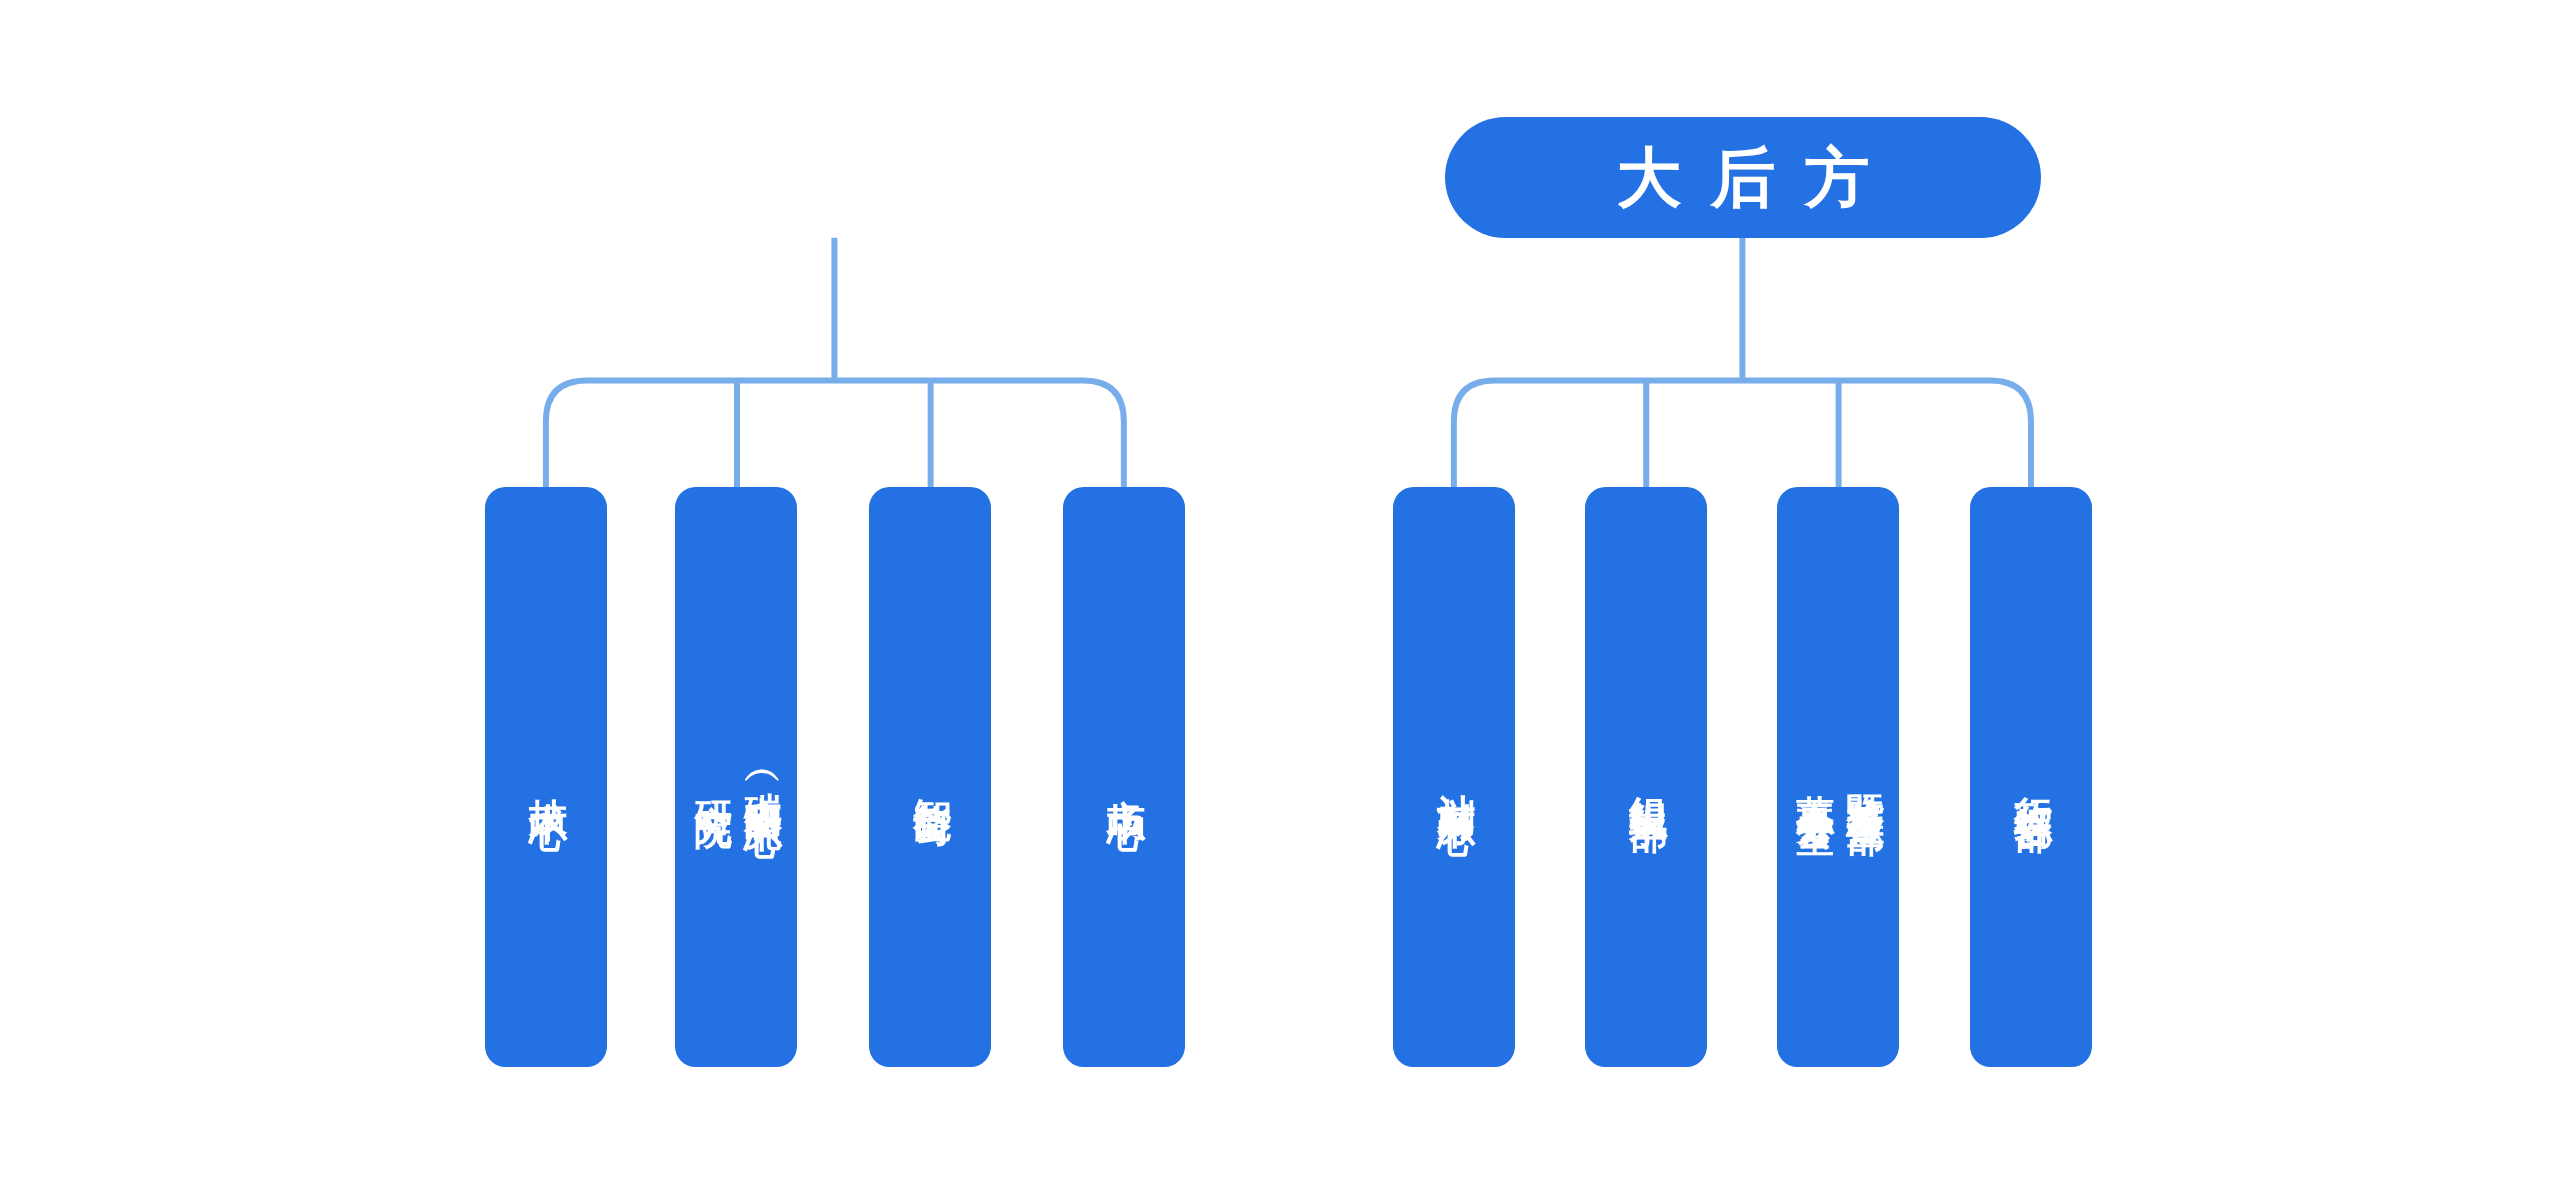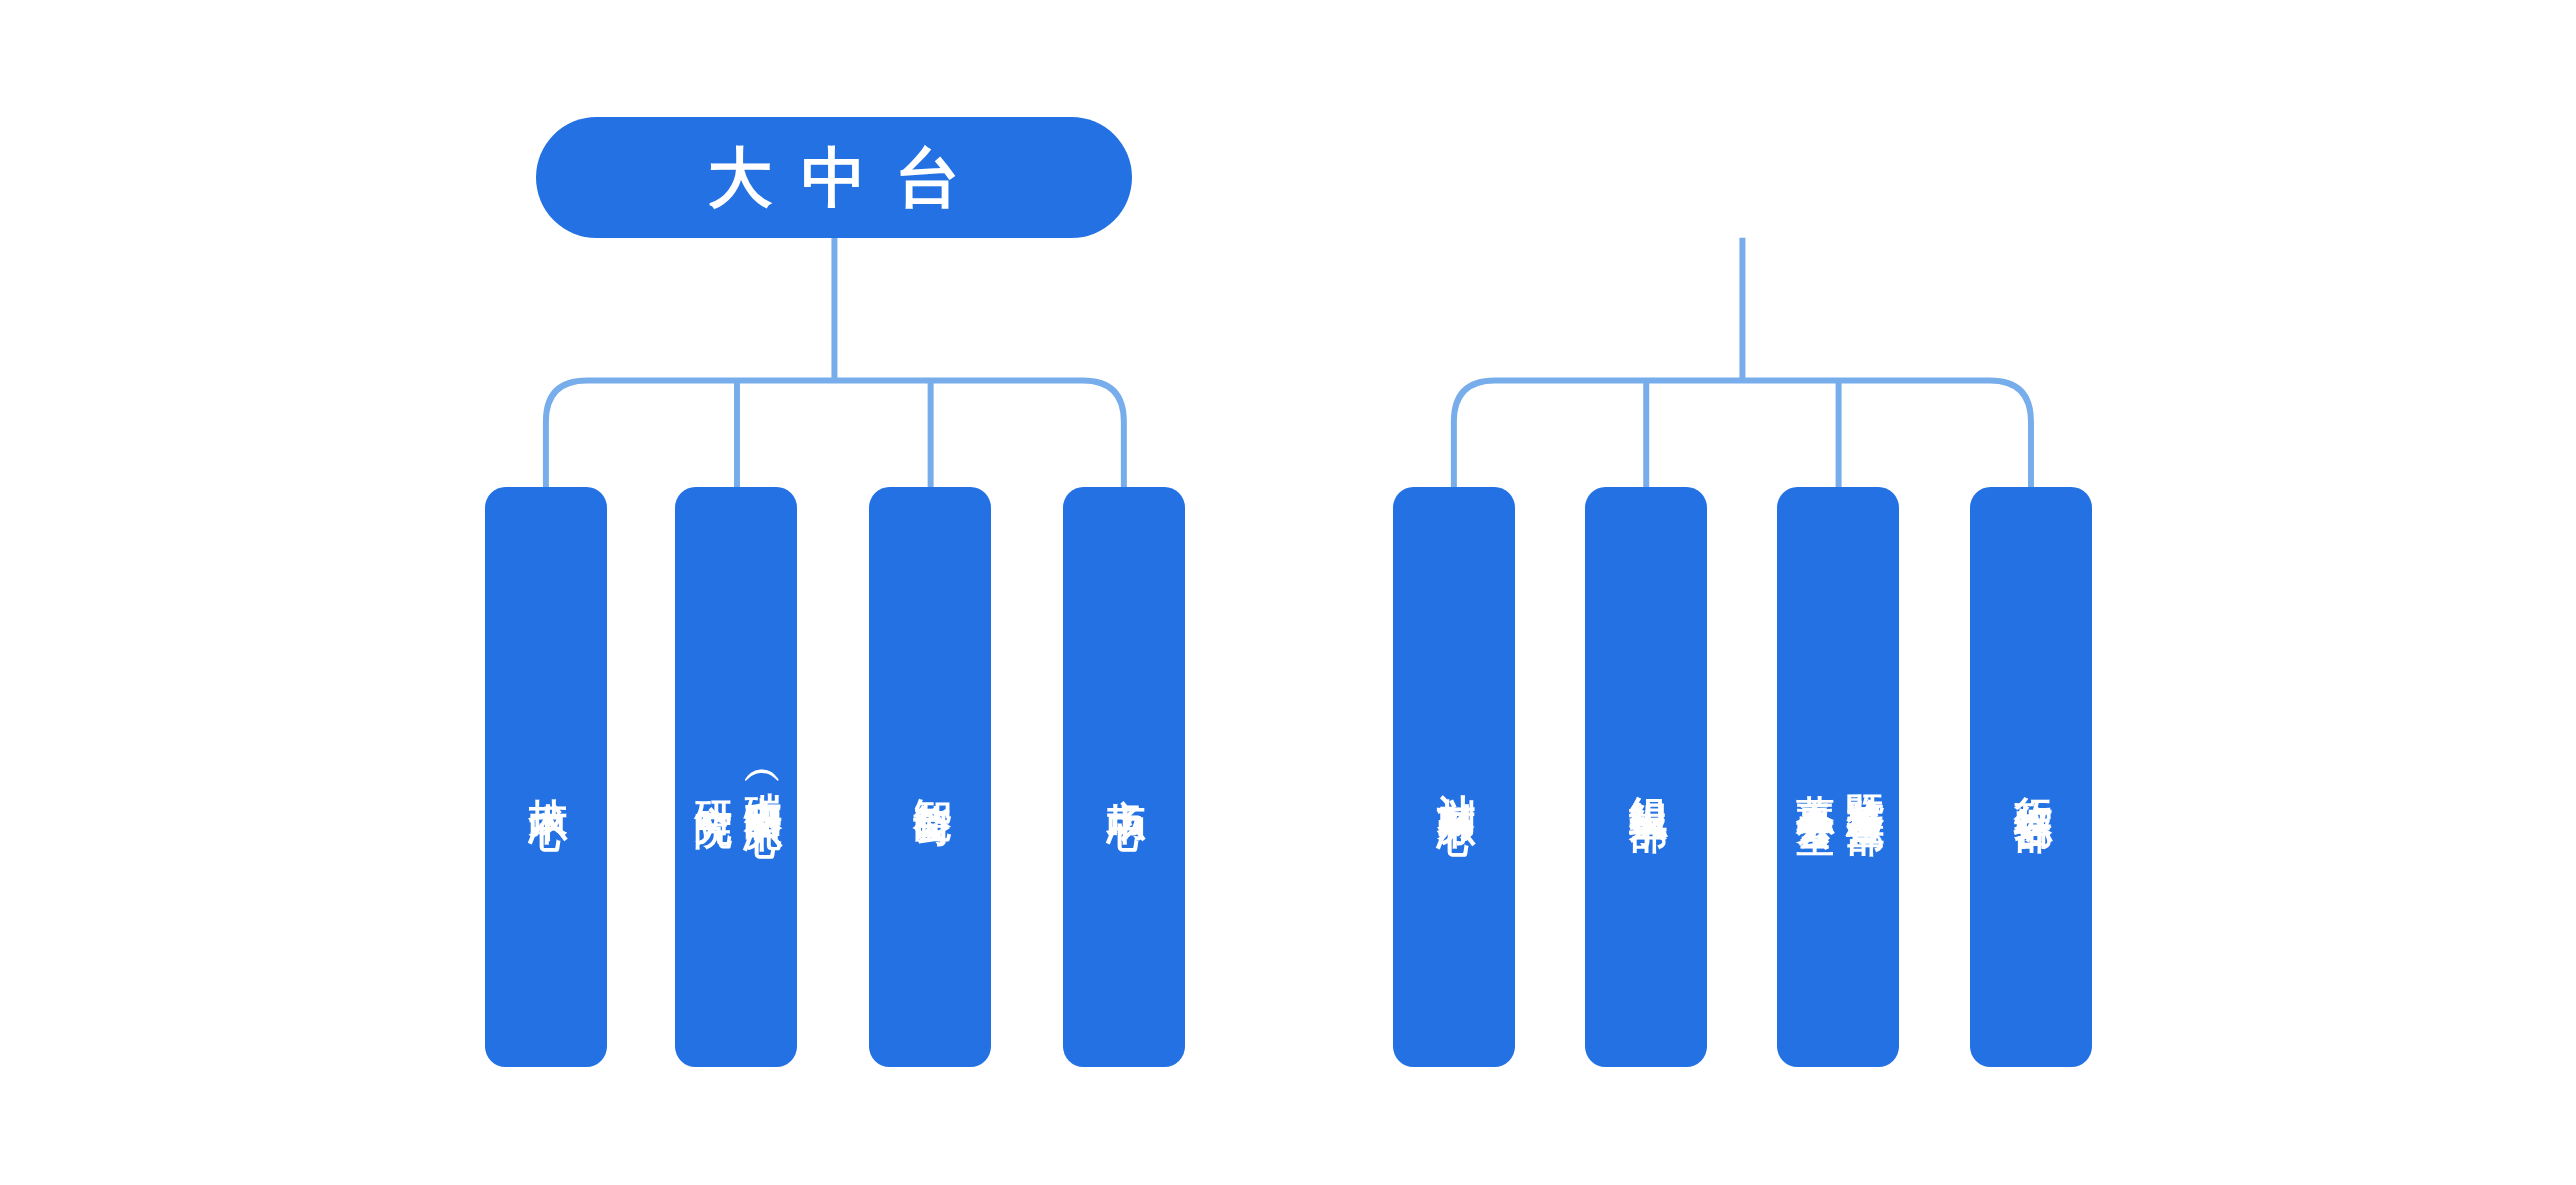--- a/index.html
+++ b/index.html
@@ -94,23 +94,20 @@
     <path d="M976 278 L976 445
              M638.5 570 L638.5 493 Q638.5 445 686.5 445 L1266.5 445 Q1314.5 445 1314.5 493 L1314.5 570
              M862 445 L862 570
              M1088.5 445 L1088.5 570"></path>
     <path d="M2038 278 L2038 445
              M1700.5 570 L1700.5 493 Q1700.5 445 1748.5 445 L2327.5 445 Q2375.5 445 2375.5 493 L2375.5 570
              M1925.5 445 L1925.5 570
              M2150.5 445 L2150.5 570"></path>
   </svg>
 
-  <div class="root-node t1-root">
-    <span class="root-label">大中台</span>
-  </div>
 
   <div class="child-node t1-c0">
     <div class="vtext">
       <span class="vline">技术中心</span>
     </div>
   </div>
 
   <div class="child-node t1-c1">
     <div class="vtext">
       <span class="vline">研究院</span>
@@ -123,20 +120,23 @@
       <span class="vline">智能公司</span>
     </div>
   </div>
 
   <div class="child-node t1-c3">
     <div class="vtext">
       <span class="vline">市场中心</span>
     </div>
   </div>
 
+  <div class="root-node t2-root">
+    <span class="root-label">大后方</span>
+  </div>
 
   <div class="child-node t2-c0">
     <div class="vtext">
       <span class="vline">计划财务中心</span>
     </div>
   </div>
 
   <div class="child-node t2-c1">
     <div class="vtext">
       <span class="vline">组织人事部</span>

